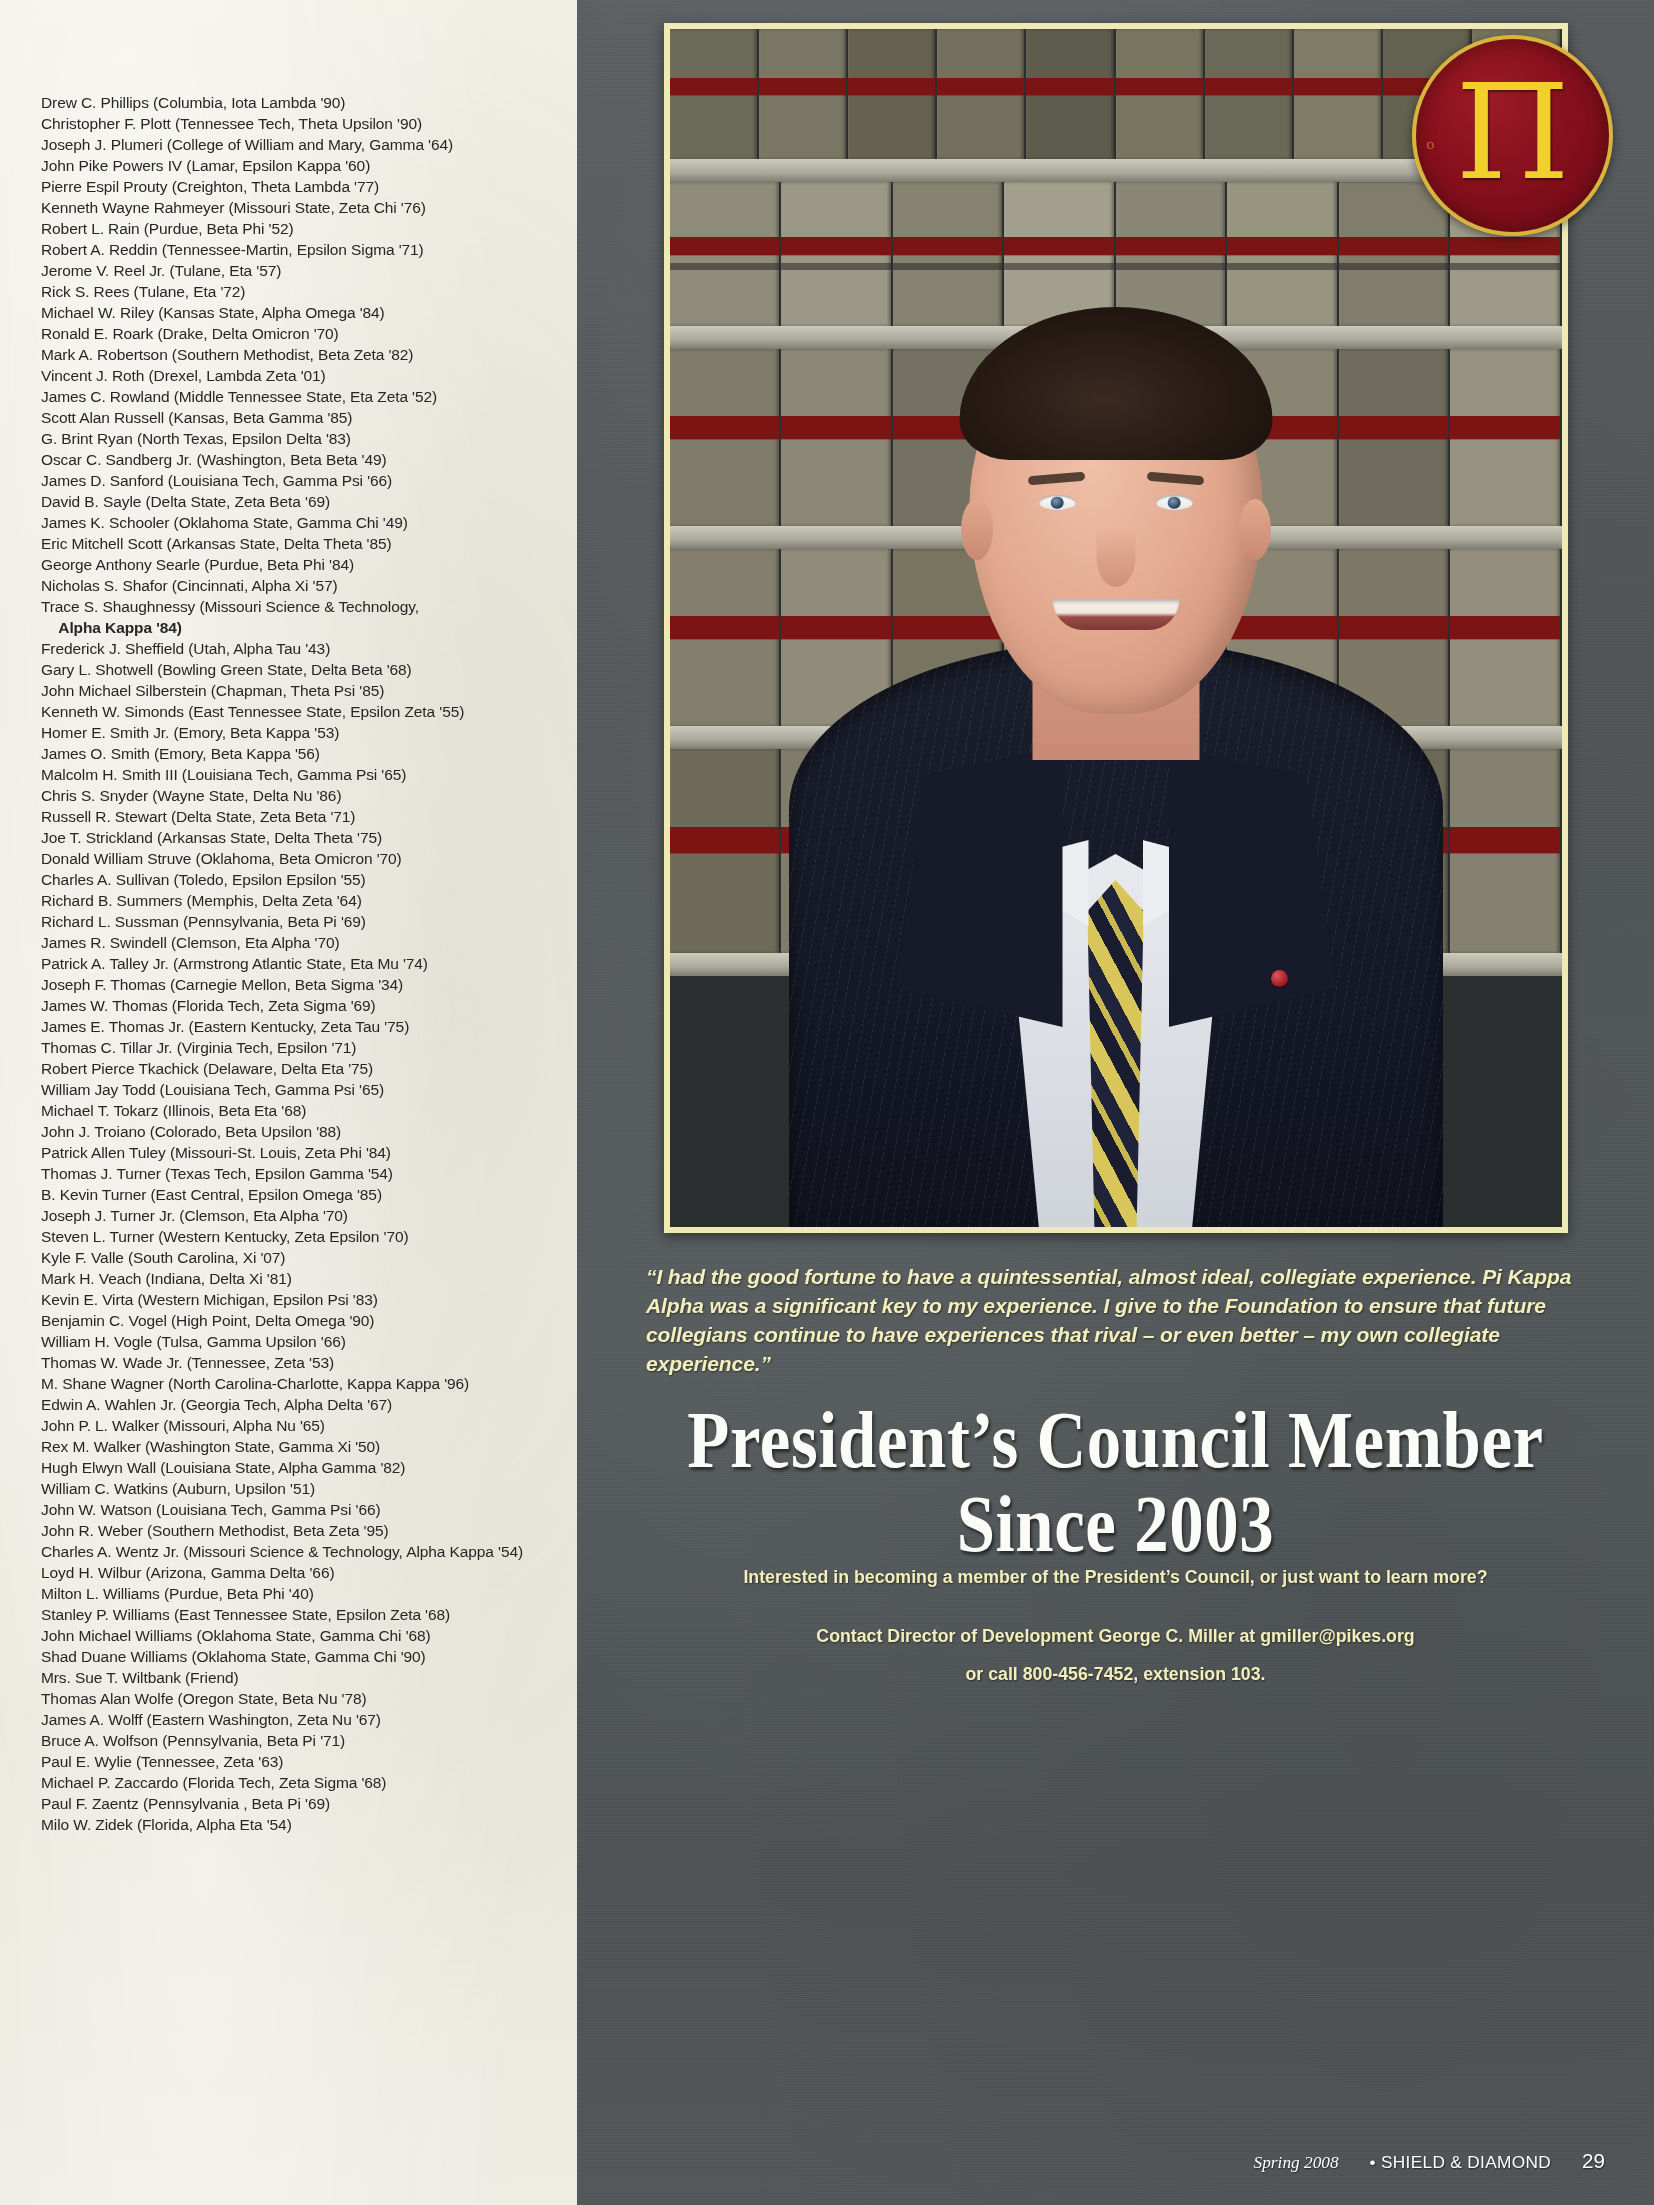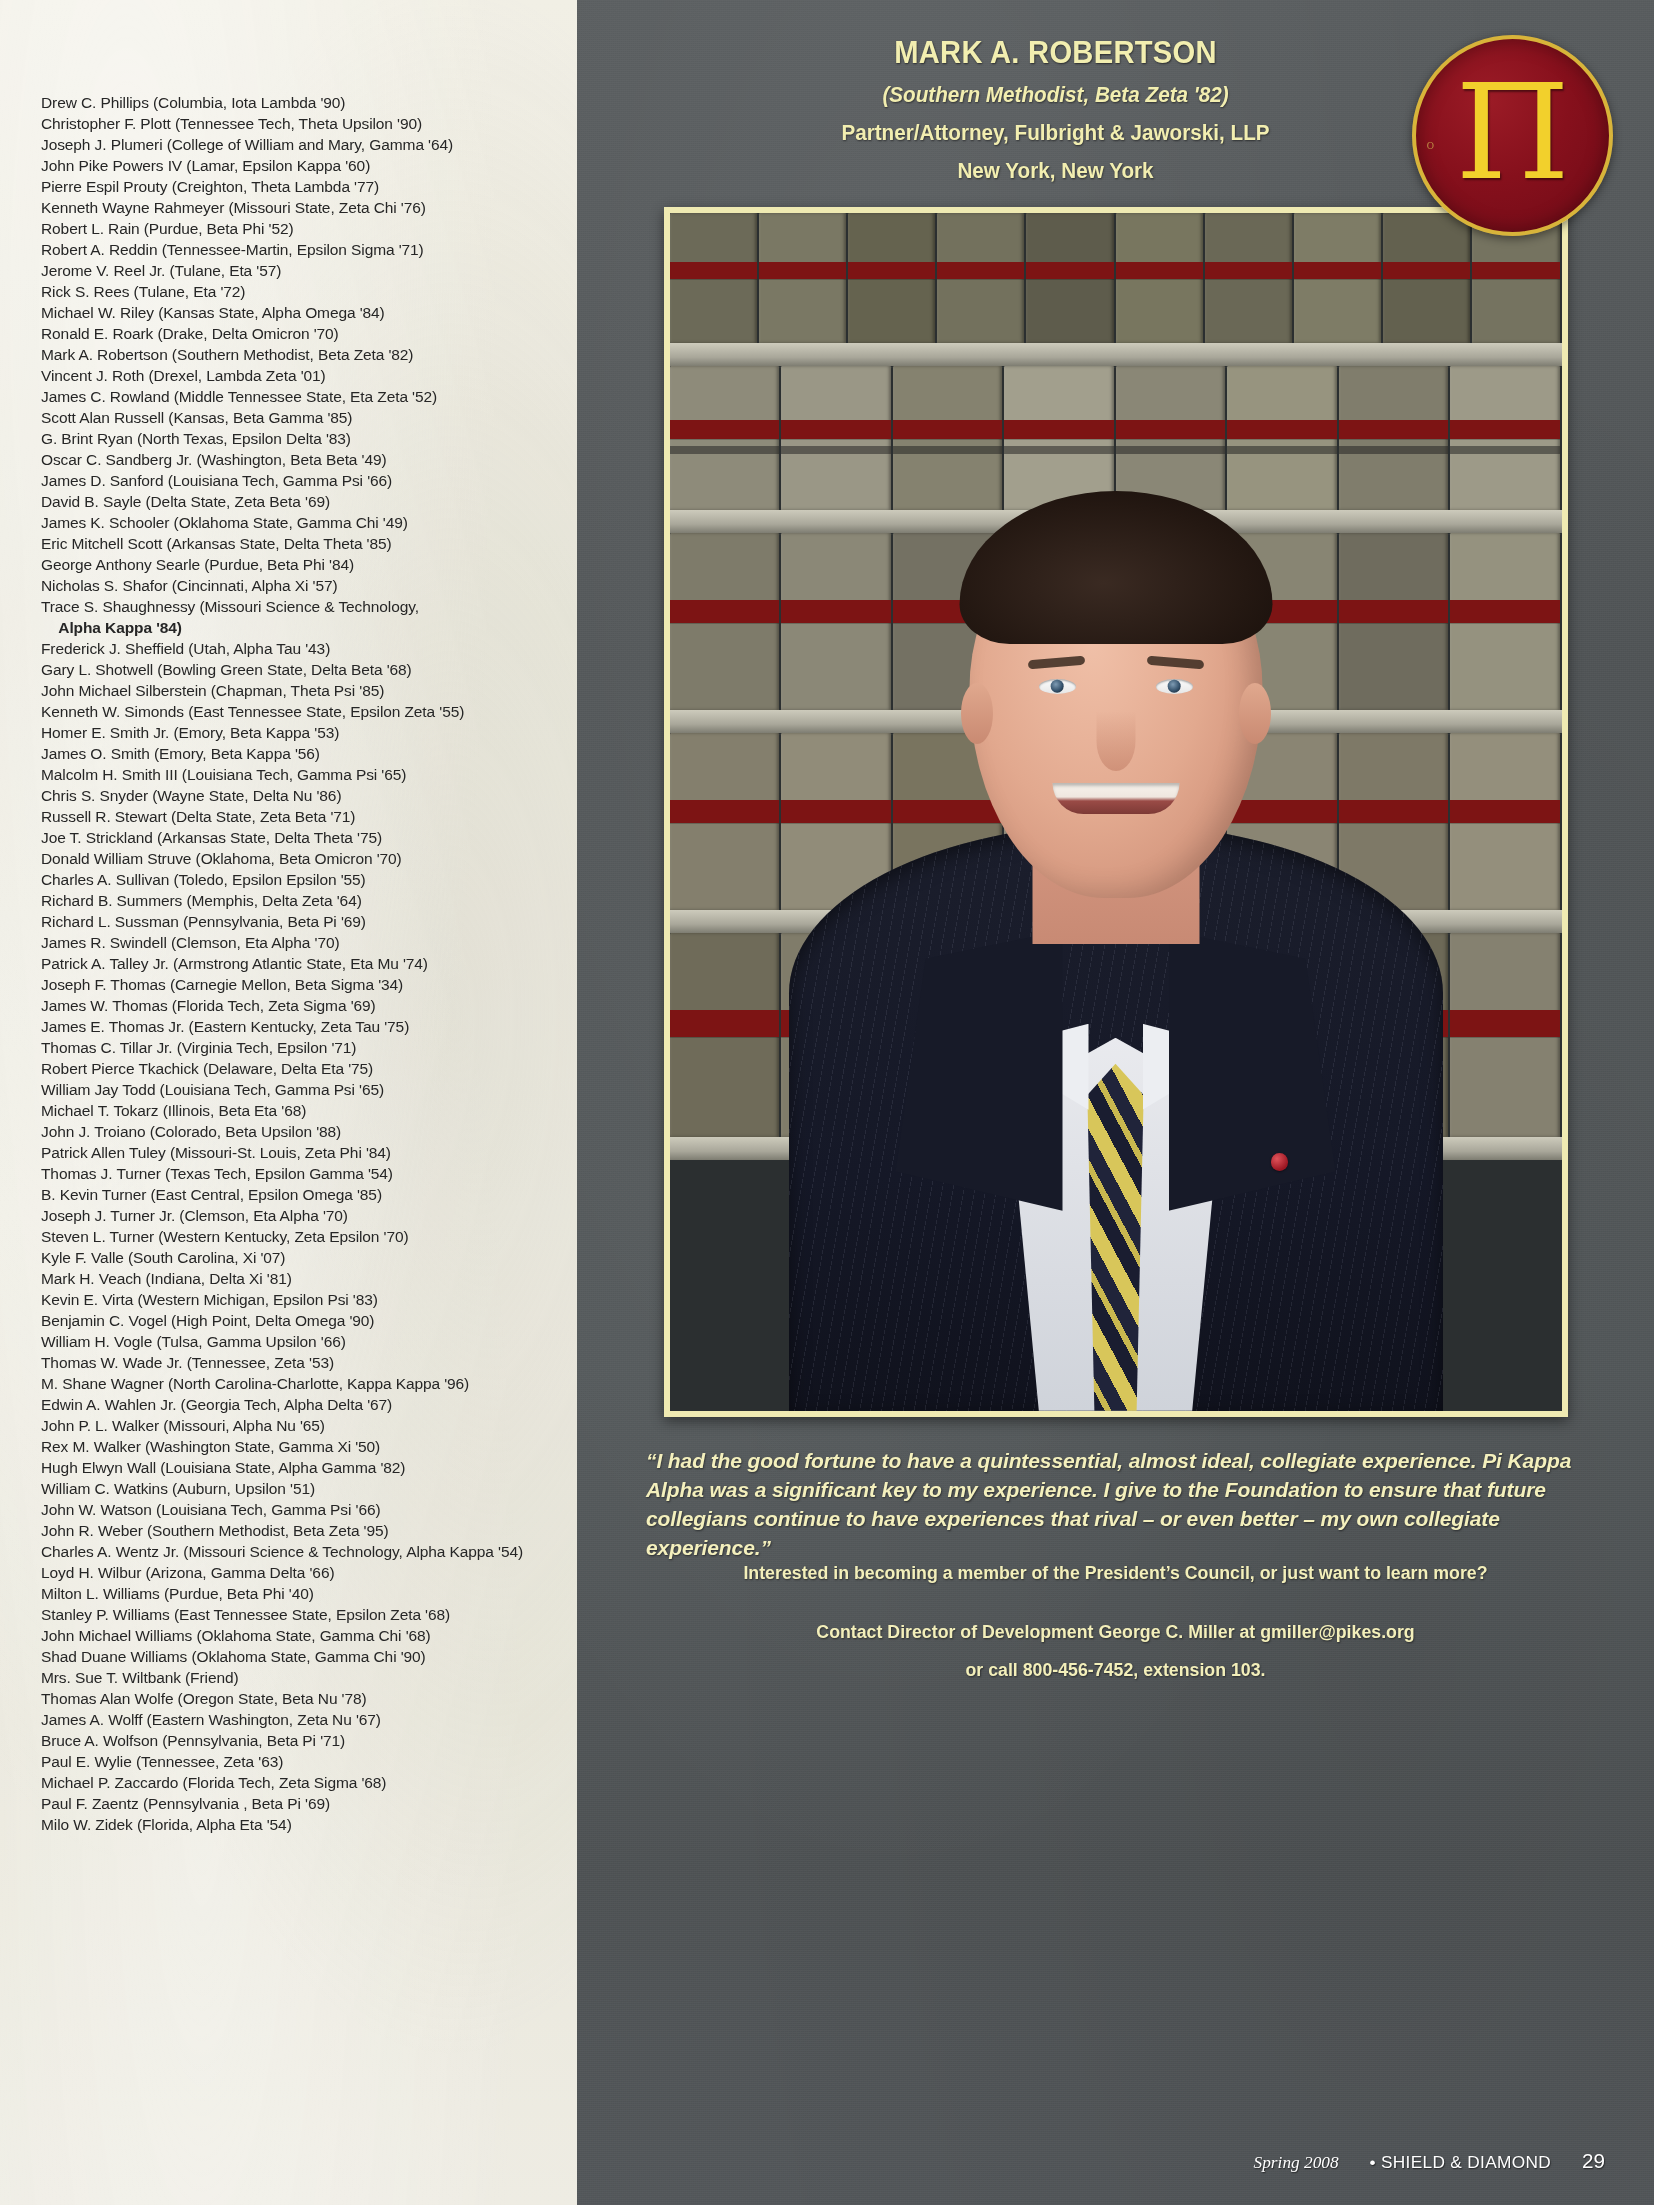--- a/index.html
+++ b/index.html
@@ -340,26 +340,20 @@
       </div>
   </div>
 
   <div id="right-col">
 
     <div id="crest">
       <span class="tinymark">Ο</span>
       <span class="pi">Π</span>
     </div>
 
-    <div id="feature-header">
-      <h1 class="hdr-name">MARK A. ROBERTSON</h1>
-      <div class="hdr-chapter">(Southern Methodist, Beta Zeta '82)</div>
-      <div class="hdr-role">Partner/Attorney, Fulbright &amp; Jaworski, LLP</div>
-      <div class="hdr-city">New York, New York</div>
-    </div>
 
     <div id="portrait-frame">
       <div id="portrait">
 
         <div class="shelf" style="top:0;height:153px;">
           <div class="books">
             <div class="bk" style="background:#6c6a58">
                 <div class="band"></div>
               </div>
             <div class="bk" style="background:#7a7864">
@@ -541,20 +535,24 @@
           <div class="eye r"></div>
           <div id="nose"></div>
           <div id="mouth"></div>
         </div>
 
       </div>
     </div>
 
     <div id="quote">“I had the good fortune to have a quintessential, almost ideal, collegiate experience.  Pi Kappa Alpha was a significant key to my experience.  I give to the Foundation to ensure that future collegians continue to have experiences that rival – or even better – my own collegiate experience.”</div>
 
+    <div id="headline">
+      <span class="l1">President’s Council Member</span>
+      <span class="l2">Since 2003</span>
+    </div>
 
     <div id="cta">
       <span class="q">Interested in becoming a member of the President’s Council, or just want to learn more?</span>
       <span class="c1">Contact Director of Development George C. Miller at gmiller@pikes.org</span>
       <span class="c2">or call 800-456-7452, extension 103.</span>
     </div>
 
     <div id="footer">
       <span class="issue">Spring 2008</span>
       <span class="mag">

